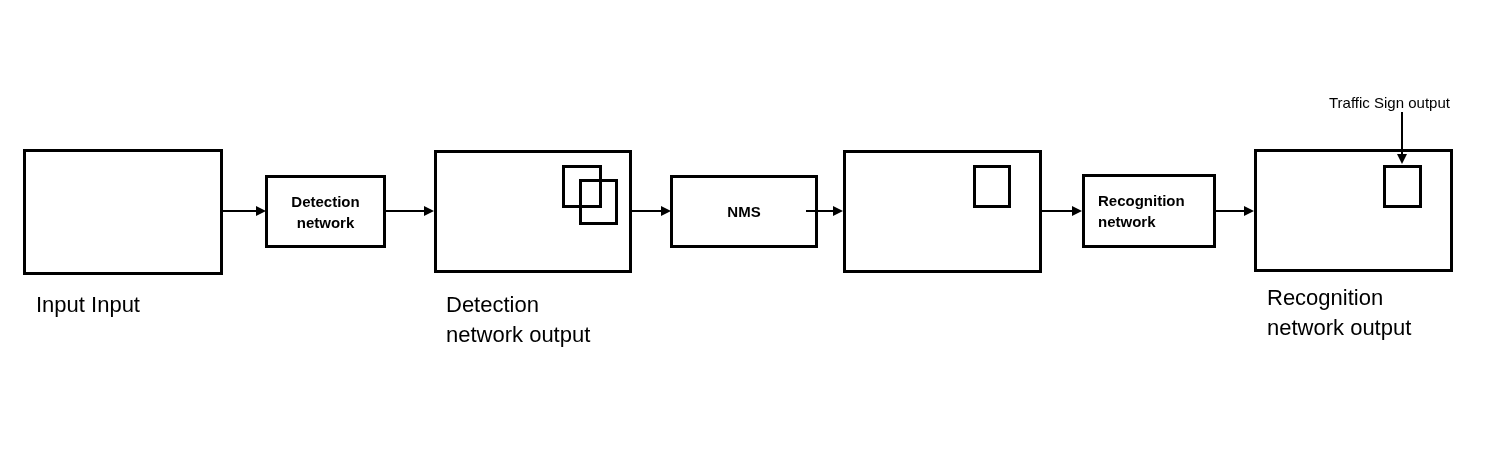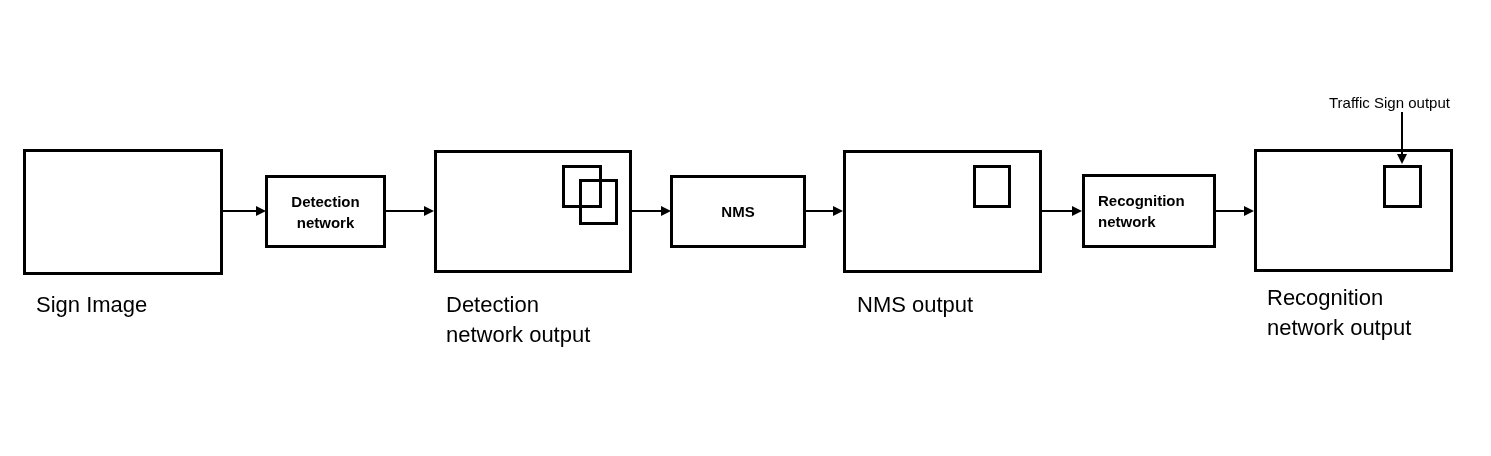--- a/index.html
+++ b/index.html
@@ -96,21 +96,21 @@
     border-left: 5px solid transparent;
     border-right: 5px solid transparent;
   }
 </style>
 </head>
 <body>
 
 <div id="canvas">
 
   <div class="big-box" style="left:23px; top:149px; width:200px; height:126px;"></div>
-  <div class="caption" style="left:36px; top:290px;">Sign Image</div>
+  <div class="caption" style="left:36px; top:290px;">Input Input</div>
 
   <div class="arrow-h" style="left:222px; top:205px; width:44px;">
     <div class="shaft"></div>
     <div class="head"></div>
   </div>
 
   <div class="proc-box" style="left:265px; top:175px; width:121px; height:73px;">Detection
 network</div>
 
   <div class="arrow-h" style="left:386px; top:205px; width:48px;">
@@ -123,31 +123,30 @@
     <div class="det-rect" style="left:142px; top:26px; width:39px; height:46px;"></div>
   </div>
   <div class="caption" style="left:446px; top:290px;">Detection
 network output</div>
 
   <div class="arrow-h" style="left:632px; top:205px; width:39px;">
     <div class="shaft"></div>
     <div class="head"></div>
   </div>
 
-  <div class="proc-box" style="left:670px; top:175px; width:136px; height:73px;">NMS</div>
+  <div class="proc-box" style="left:670px; top:175px; width:148px; height:73px;">NMS</div>
 
   <div class="arrow-h" style="left:806px; top:205px; width:37px;">
     <div class="shaft"></div>
     <div class="head"></div>
   </div>
 
   <div class="big-box" style="left:843px; top:150px; width:199px; height:123px;">
     <div class="det-rect" style="left:127px; top:12px; width:38px; height:43px;"></div>
   </div>
-  <div class="caption" style="left:857px; top:290px;">NMS output</div>
 
   <div class="arrow-h" style="left:1042px; top:205px; width:40px;">
     <div class="shaft"></div>
     <div class="head"></div>
   </div>
 
   <div class="proc-box left-text" style="left:1082px; top:174px; width:134px; height:74px;">Recognition
 network</div>
 
   <div class="arrow-h" style="left:1216px; top:205px; width:38px;">

